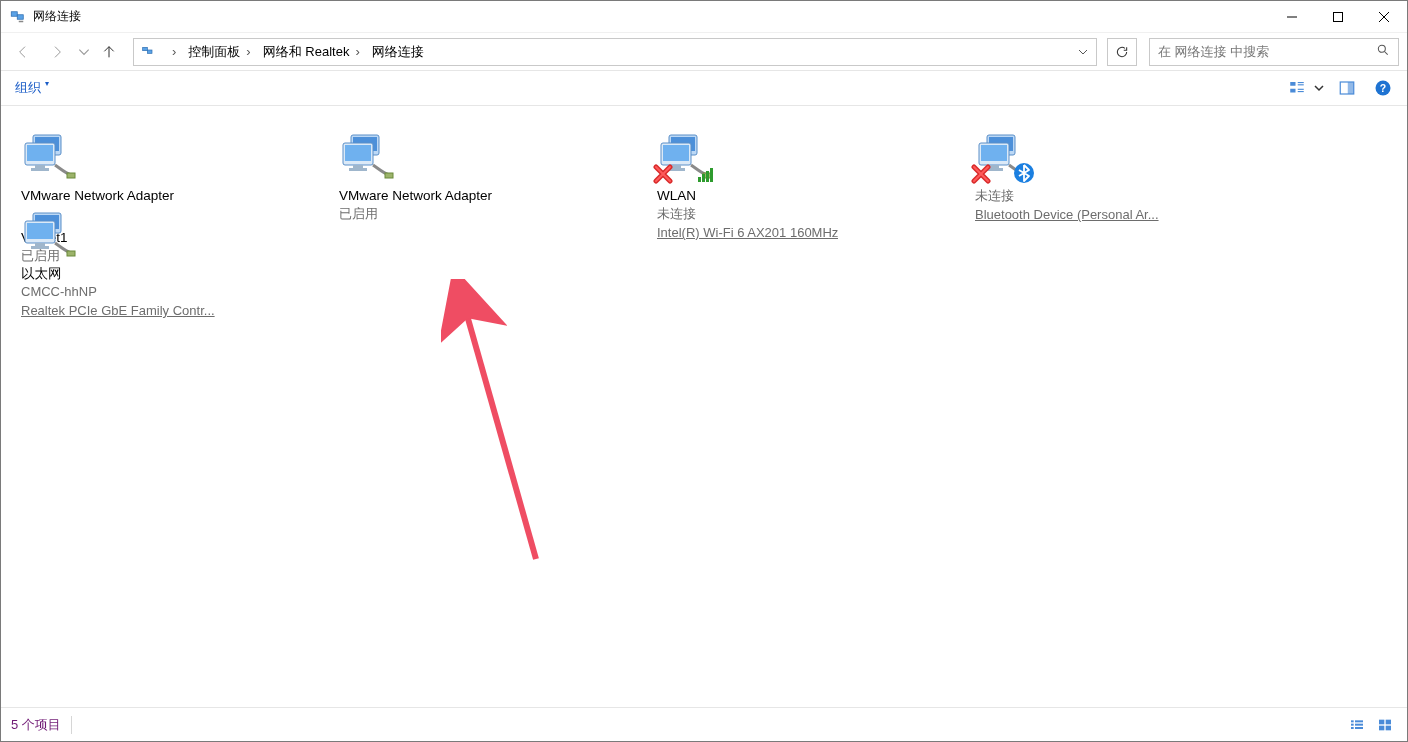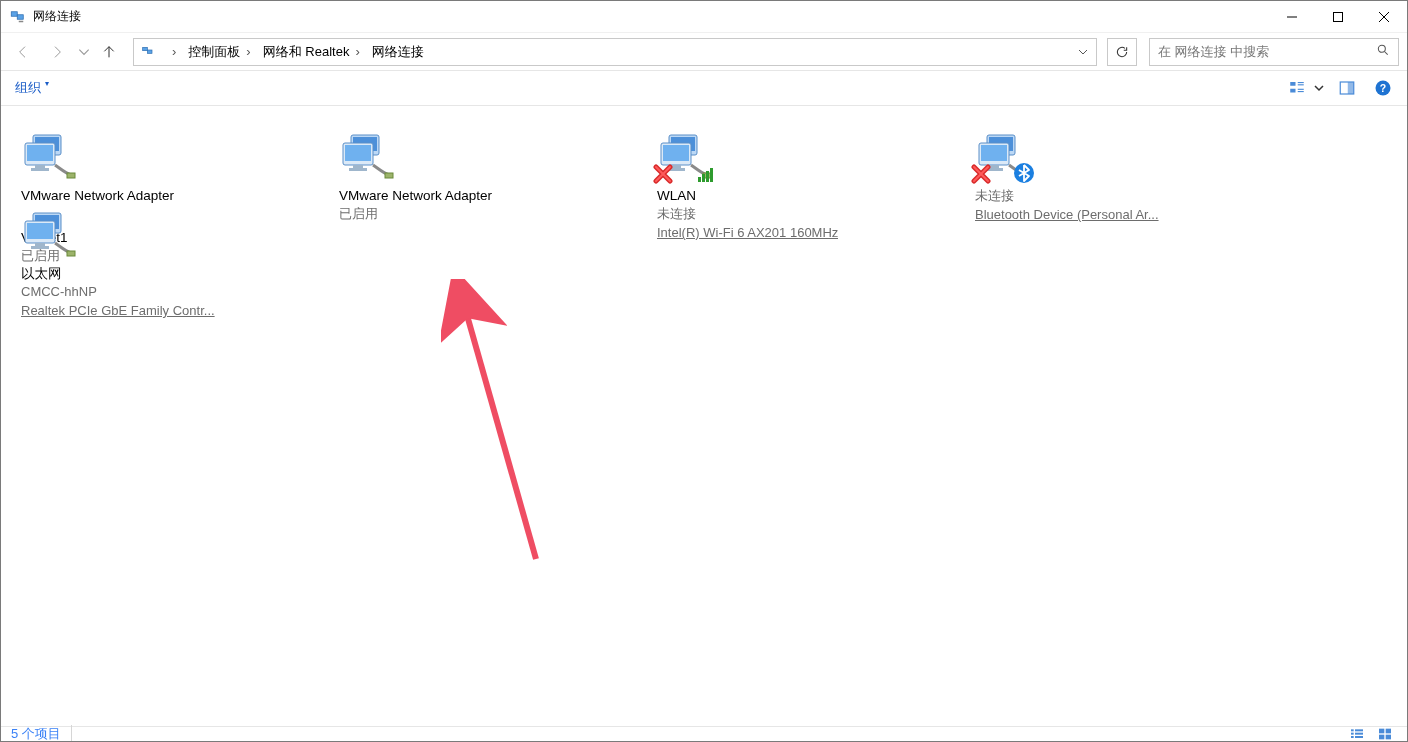--- a/index.html
+++ b/index.html
@@ -158,25 +158,25 @@
   .netitem .line3 { font-size:13px; color:#6d6d6d; line-height:1.45; white-space:nowrap; overflow:hidden; text-overflow:ellipsis;text-decoration:underline; }
 
   
   .ov { position:absolute; }
   .ov.bl { bottom:-2px; left:-4px; } 
   .ov.br { bottom:-2px; right:-4px; } 
 
   
   .statusbar {
     position:absolute; left:0; right:0; bottom:0;
-    height:15px;
+    height:34px;
     border-top:1px solid #e6e6e6;
     display:flex;align-items:center;
     padding: 0 10px;
-    font-size:13px; color:#3b82f6;
+    font-size:13px; color:#701a75;
   }
   .statusbar .sep { width:1px; height:18px; background:#d6d6d6; margin: 0 10px; }
   .statusbar .sp { flex:1; }
   .status-view {
     width:24px;height:20px;display:flex;align-items:center;justify-content:center;color:#3a6fb5;margin-left:4px;
   }
 
   
   .annotation-arrow {
     position:absolute;

